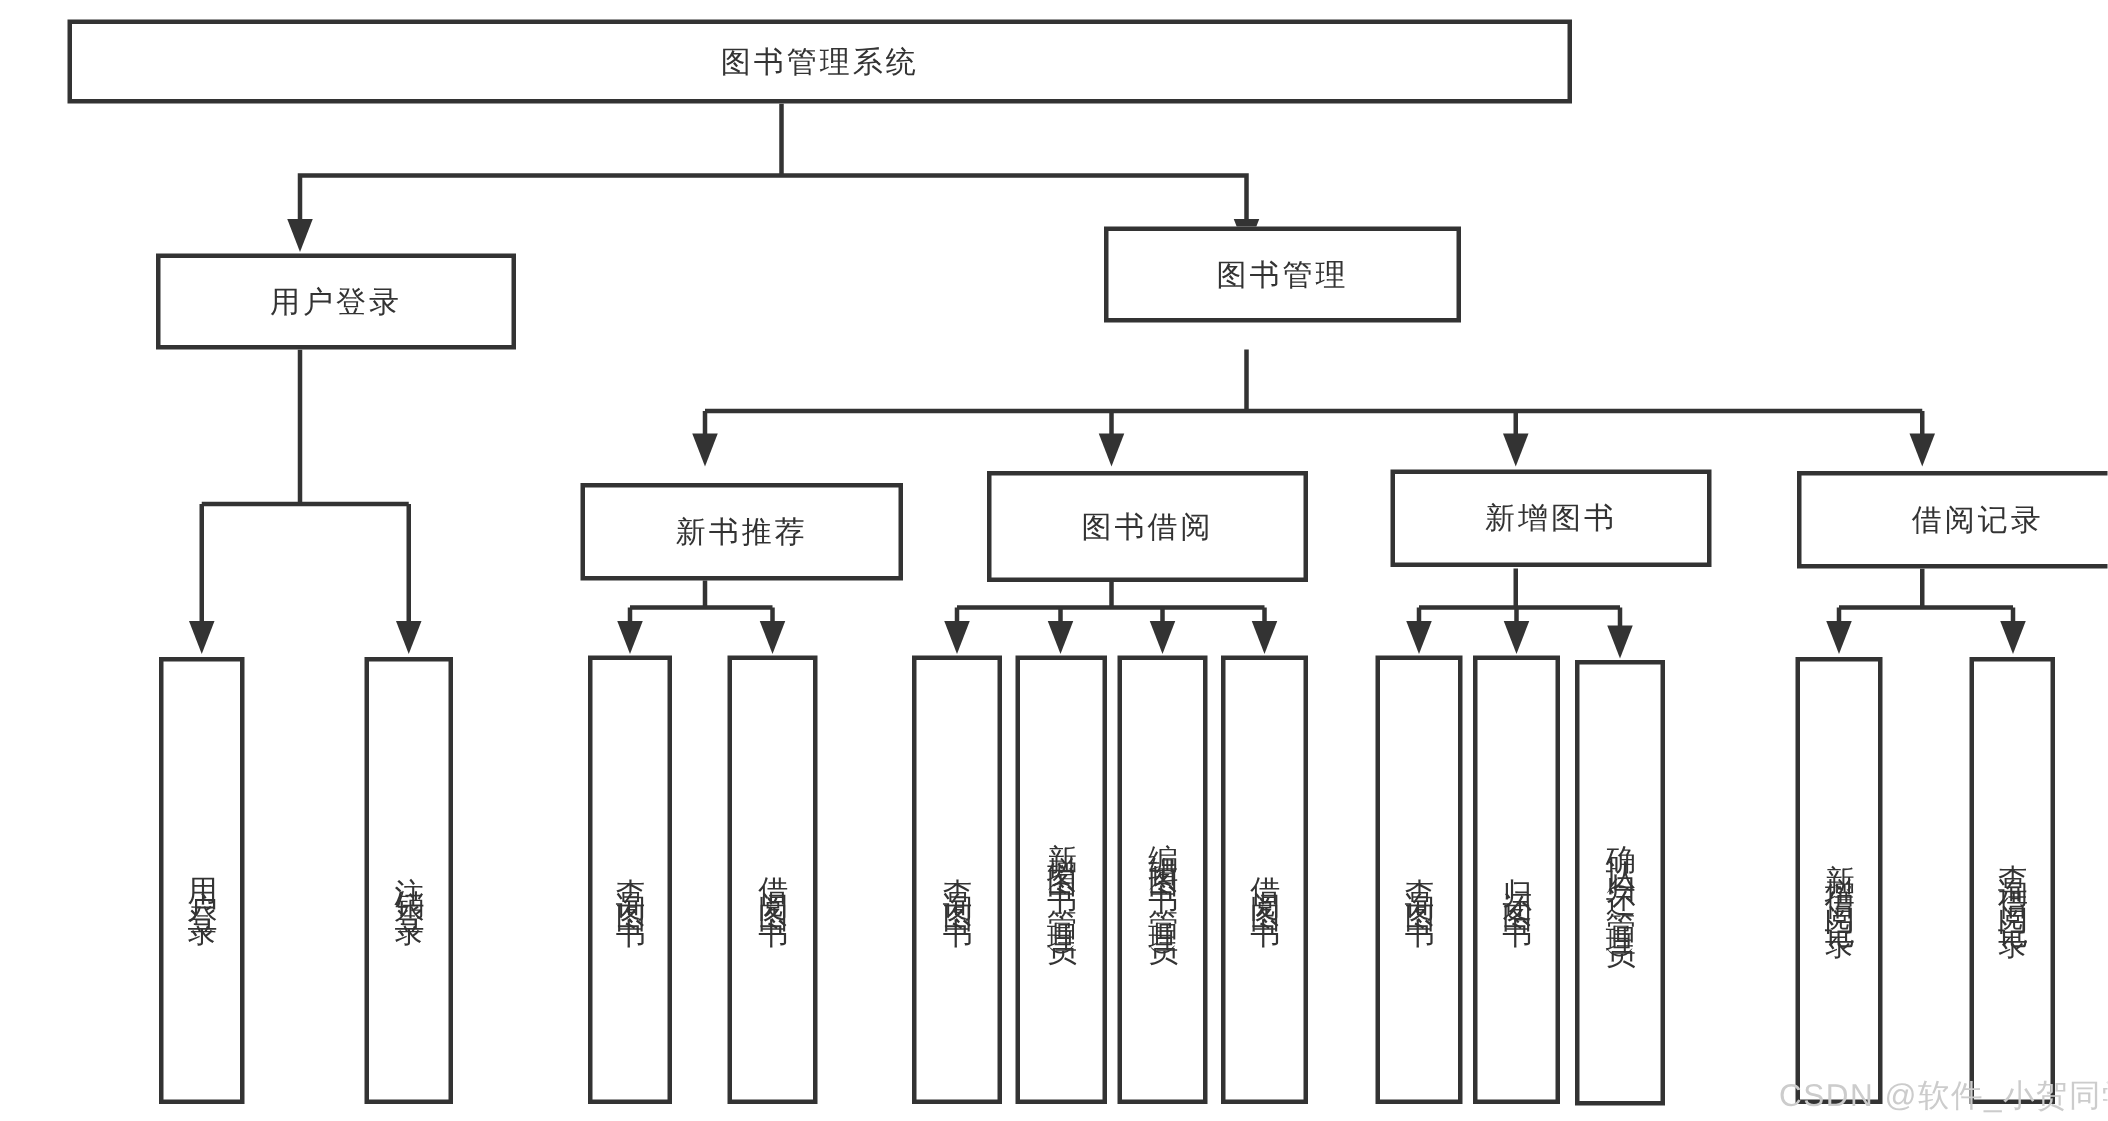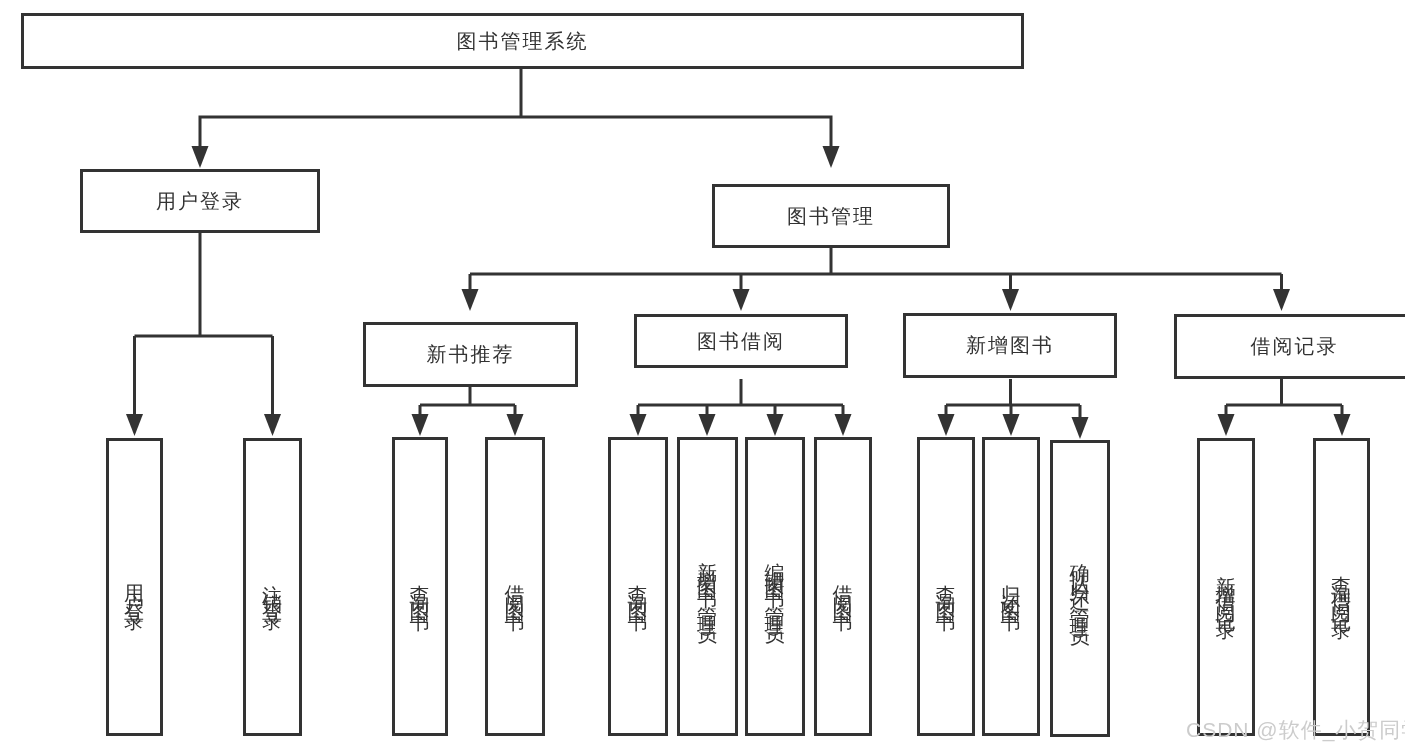--- a/index.html
+++ b/index.html
@@ -35,20 +35,21 @@
     position: absolute;
     background: var(--box-fill);
     border: 3px solid var(--box-border);
     display: flex;
     align-items: center;
     justify-content: center;
     font-size: 20px;
     letter-spacing: 2px;
     color: var(--text);
     z-index: 2;
+    margin-left: 24px;
   }
   .vbox {
     position: absolute;
     background: var(--box-fill);
     border: 3px solid var(--box-border);
     display: flex;
     align-items: center;
     justify-content: center;
     font-size: 20px;
     color: var(--text);
@@ -111,28 +112,28 @@
   <polygon points="1333.5,414 1350.5,414 1342,436"></polygon>
 </svg>
 
 <div class="hbox" style="left:21px; top:13px; width:1003px; height:56px;">
   <span>图书管理系统</span>
 </div>
 
 <div class="hbox" style="left:80px; top:169px; width:240px; height:64px;">
   <span>用户登录</span>
 </div>
-<div class="hbox" style="left:712px; top:184px; width:238px; height:64px;">
+<div class="hbox" style="left:712px; top:151px; width:238px; height:64px;">
   <span>图书管理</span>
 </div>
 
 <div class="hbox" style="left:363px; top:322px; width:215px; height:65px;justify-content:center;">
   <span>新书推荐</span>
 </div>
-<div class="hbox" style="left:634px; top:314px; width:214px; height:54px;">
+<div class="hbox" style="left:634px; top:314px; width:214px; height:74px;">
   <span>图书借阅</span>
 </div>
 <div class="hbox" style="left:903px; top:313px; width:214px; height:65px;">
   <span>新增图书</span>
 </div>
 <div class="hbox" style="left:1174px; top:314px; width:241px; height:65px;">
   <span>借阅记录</span>
 </div>
 
 <div class="vbox" style="left:106px; top:438px; width:57px; height:298px;">

